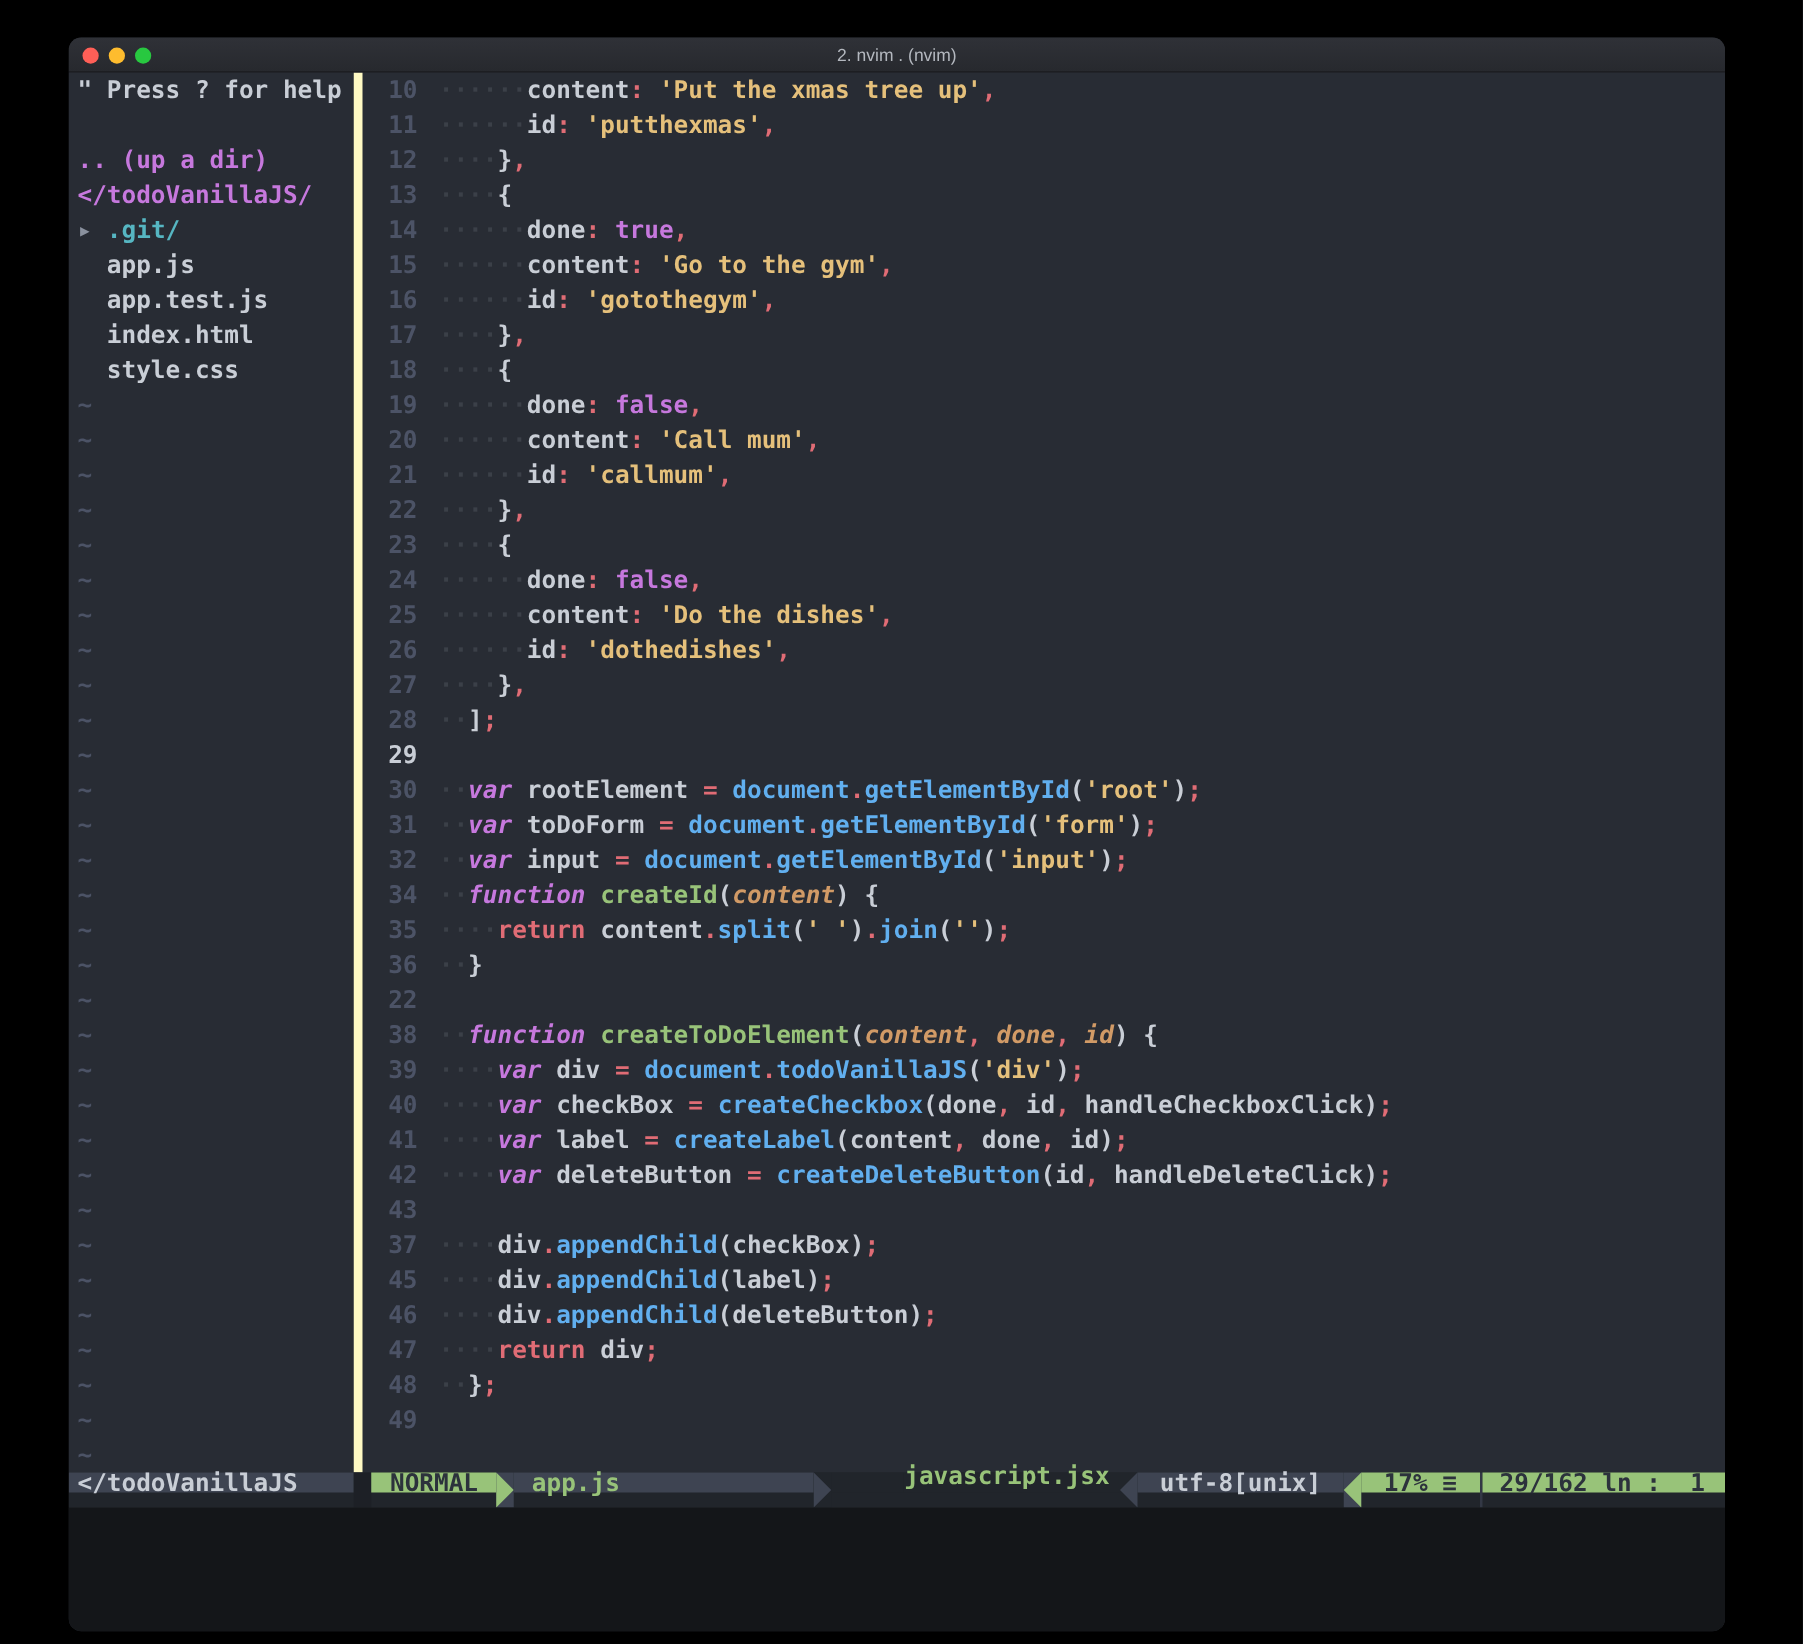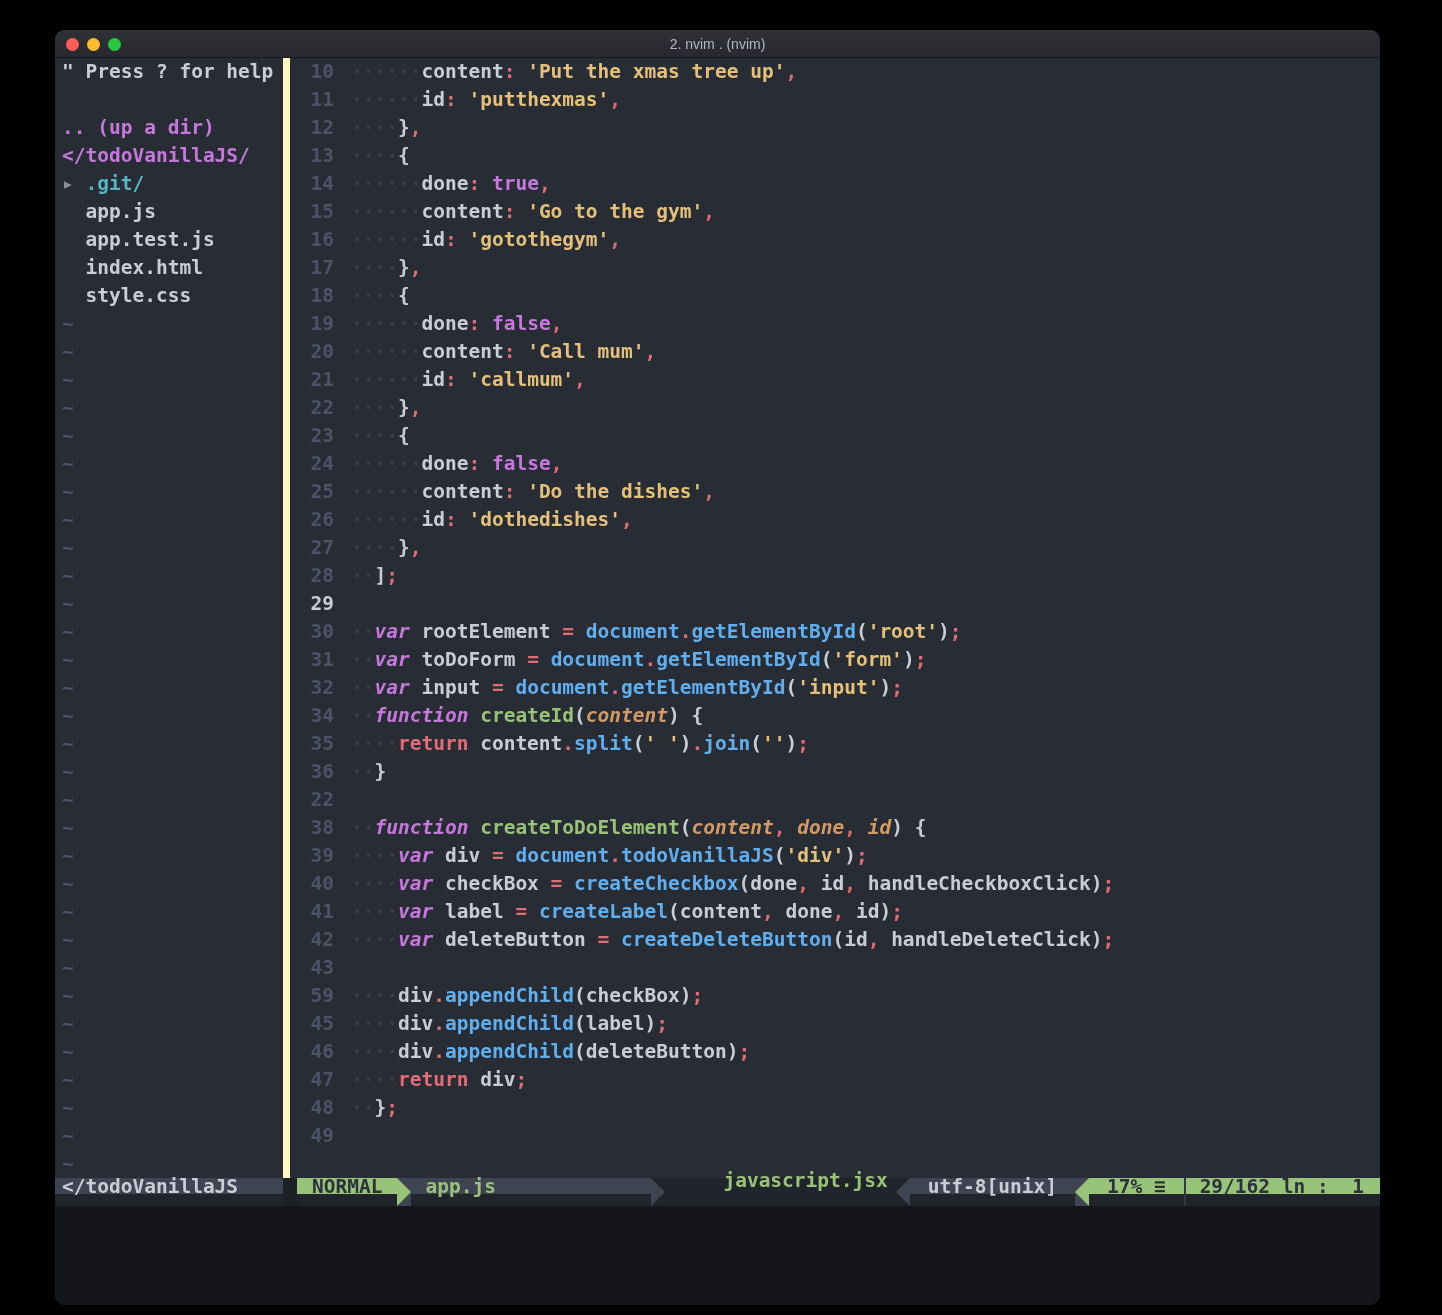--- a/index.html
+++ b/index.html
@@ -253,21 +253,21 @@
         </div>
         <div class="line">
           <span class="lnum">42</span>
           <span class="ltext"><span class="tk-d">····</span><span class="tk-k">var</span><span class="tk-w"> deleteButton </span><span class="tk-r">=</span><span class="tk-w"> </span><span class="tk-b">createDeleteButton</span><span class="tk-w">(</span><span class="tk-w">id</span><span class="tk-r">,</span><span class="tk-w"> handleDeleteClick</span><span class="tk-w">)</span><span class="tk-r">;</span></span>
         </div>
         <div class="line">
           <span class="lnum">43</span>
           <span class="ltext"></span>
         </div>
         <div class="line">
-          <span class="lnum">59</span>
+          <span class="lnum">37</span>
           <span class="ltext"><span class="tk-d">····</span><span class="tk-w">div</span><span class="tk-r">.</span><span class="tk-b">appendChild</span><span class="tk-w">(</span><span class="tk-w">checkBox</span><span class="tk-w">)</span><span class="tk-r">;</span></span>
         </div>
         <div class="line">
           <span class="lnum">45</span>
           <span class="ltext"><span class="tk-d">····</span><span class="tk-w">div</span><span class="tk-r">.</span><span class="tk-b">appendChild</span><span class="tk-w">(</span><span class="tk-w">label</span><span class="tk-w">)</span><span class="tk-r">;</span></span>
         </div>
         <div class="line">
           <span class="lnum">46</span>
           <span class="ltext"><span class="tk-d">····</span><span class="tk-w">div</span><span class="tk-r">.</span><span class="tk-b">appendChild</span><span class="tk-w">(</span><span class="tk-w">deleteButton</span><span class="tk-w">)</span><span class="tk-r">;</span></span>
         </div>

